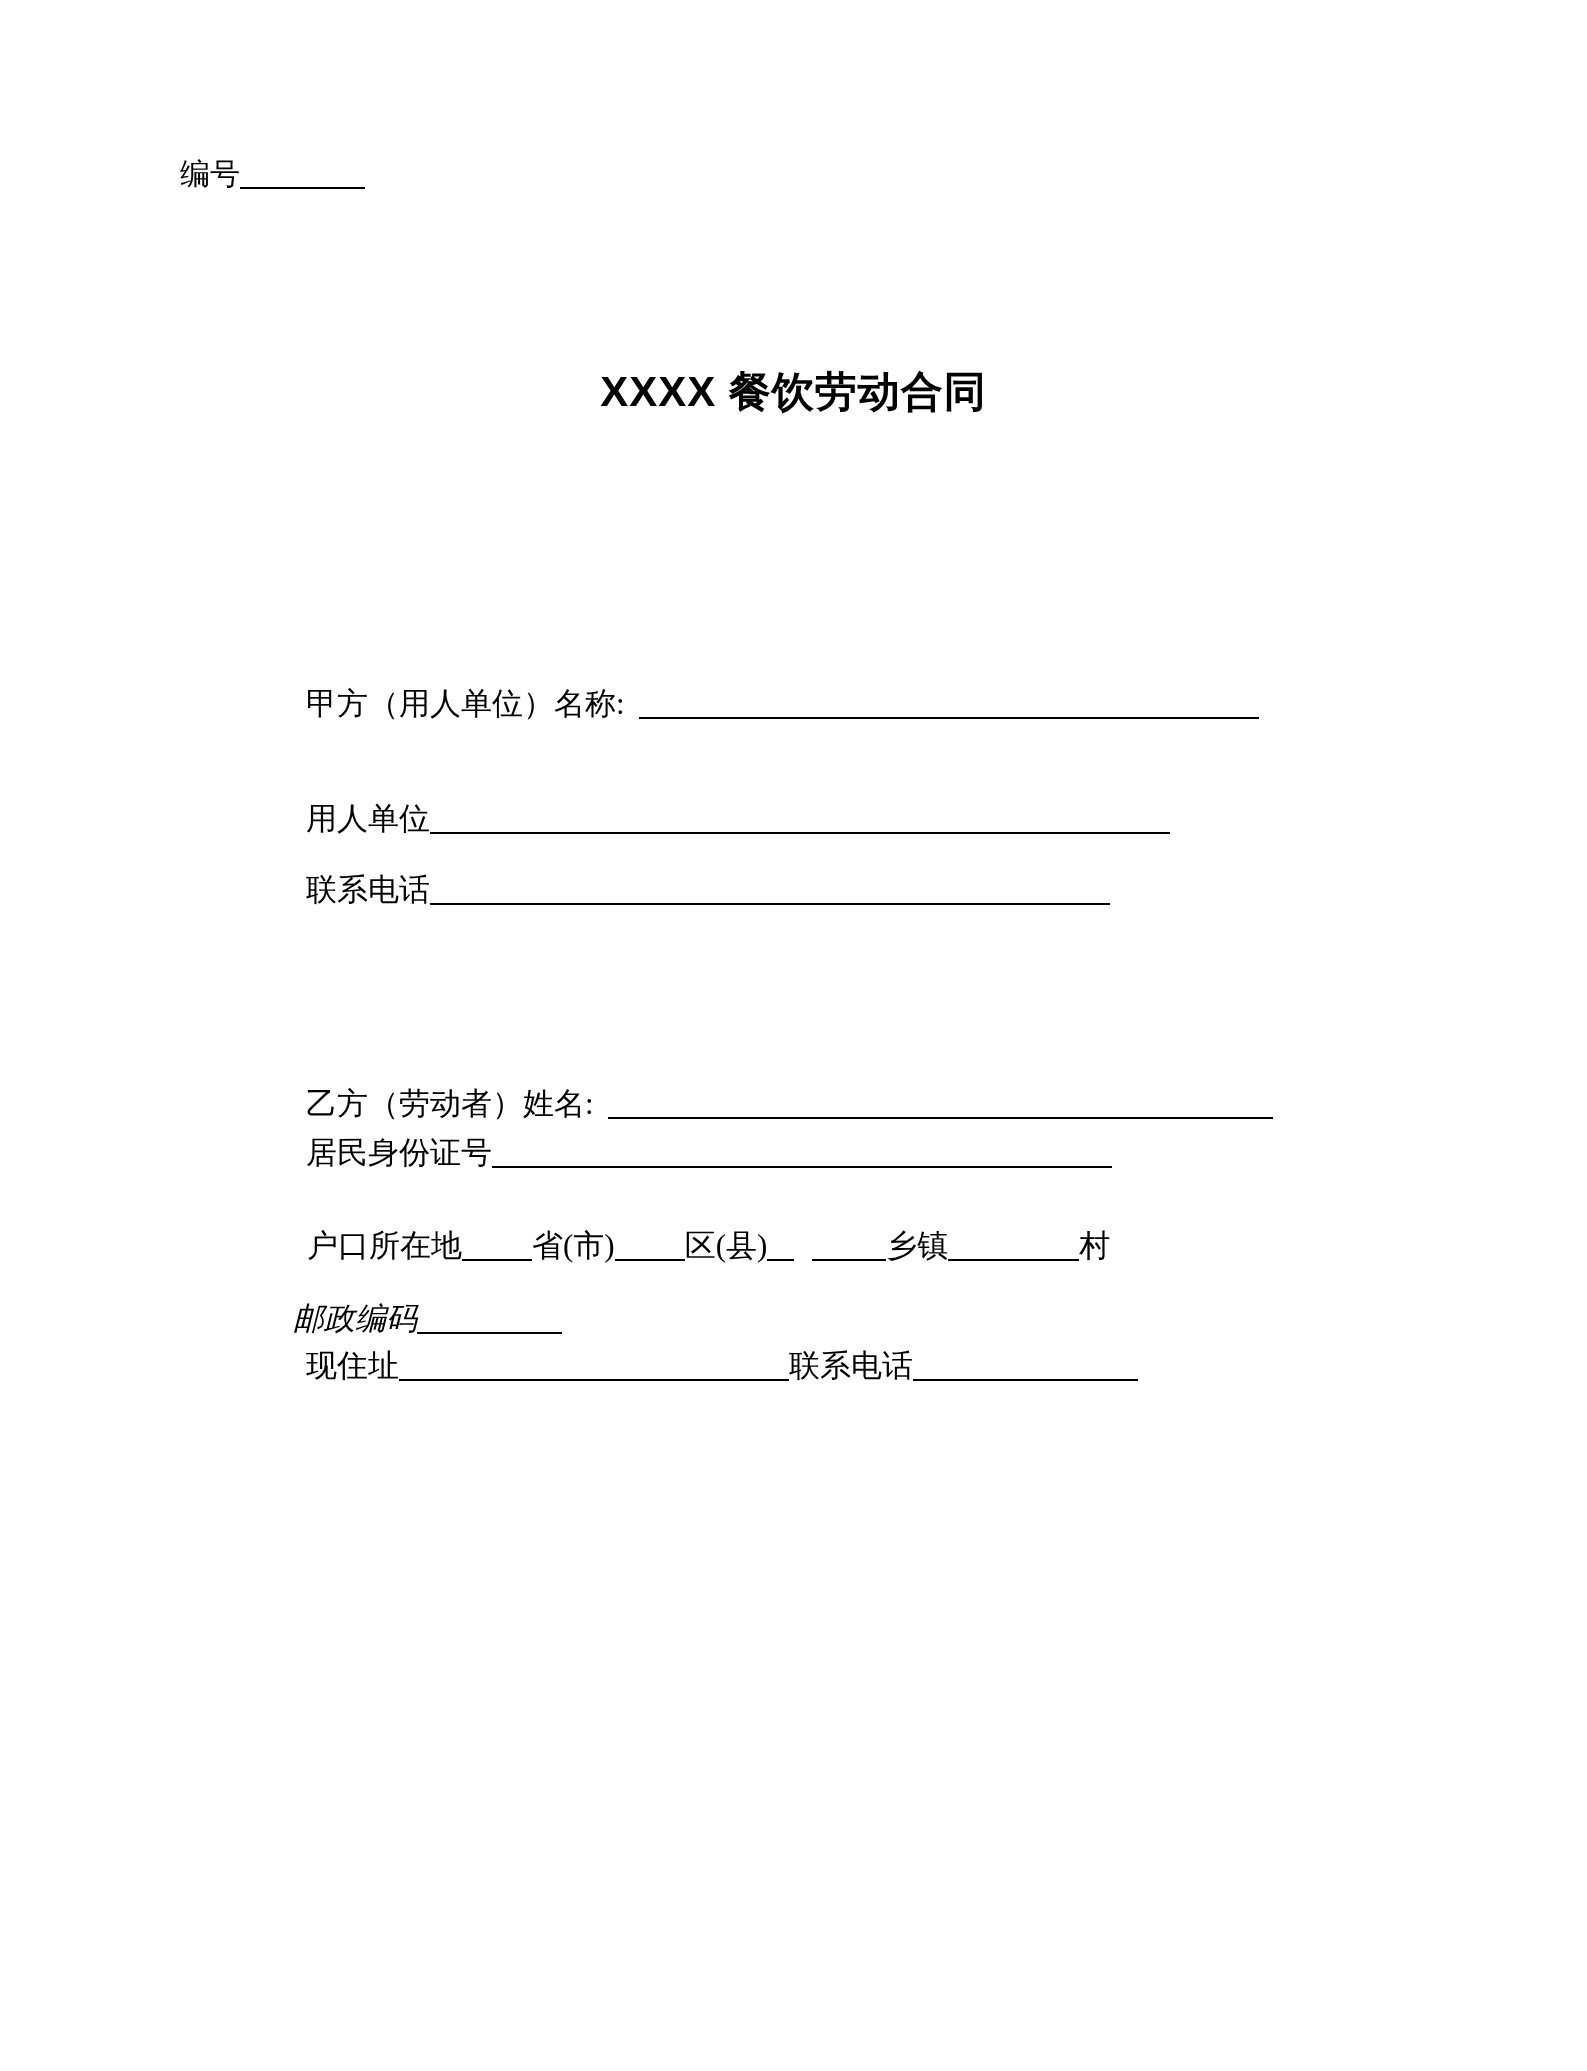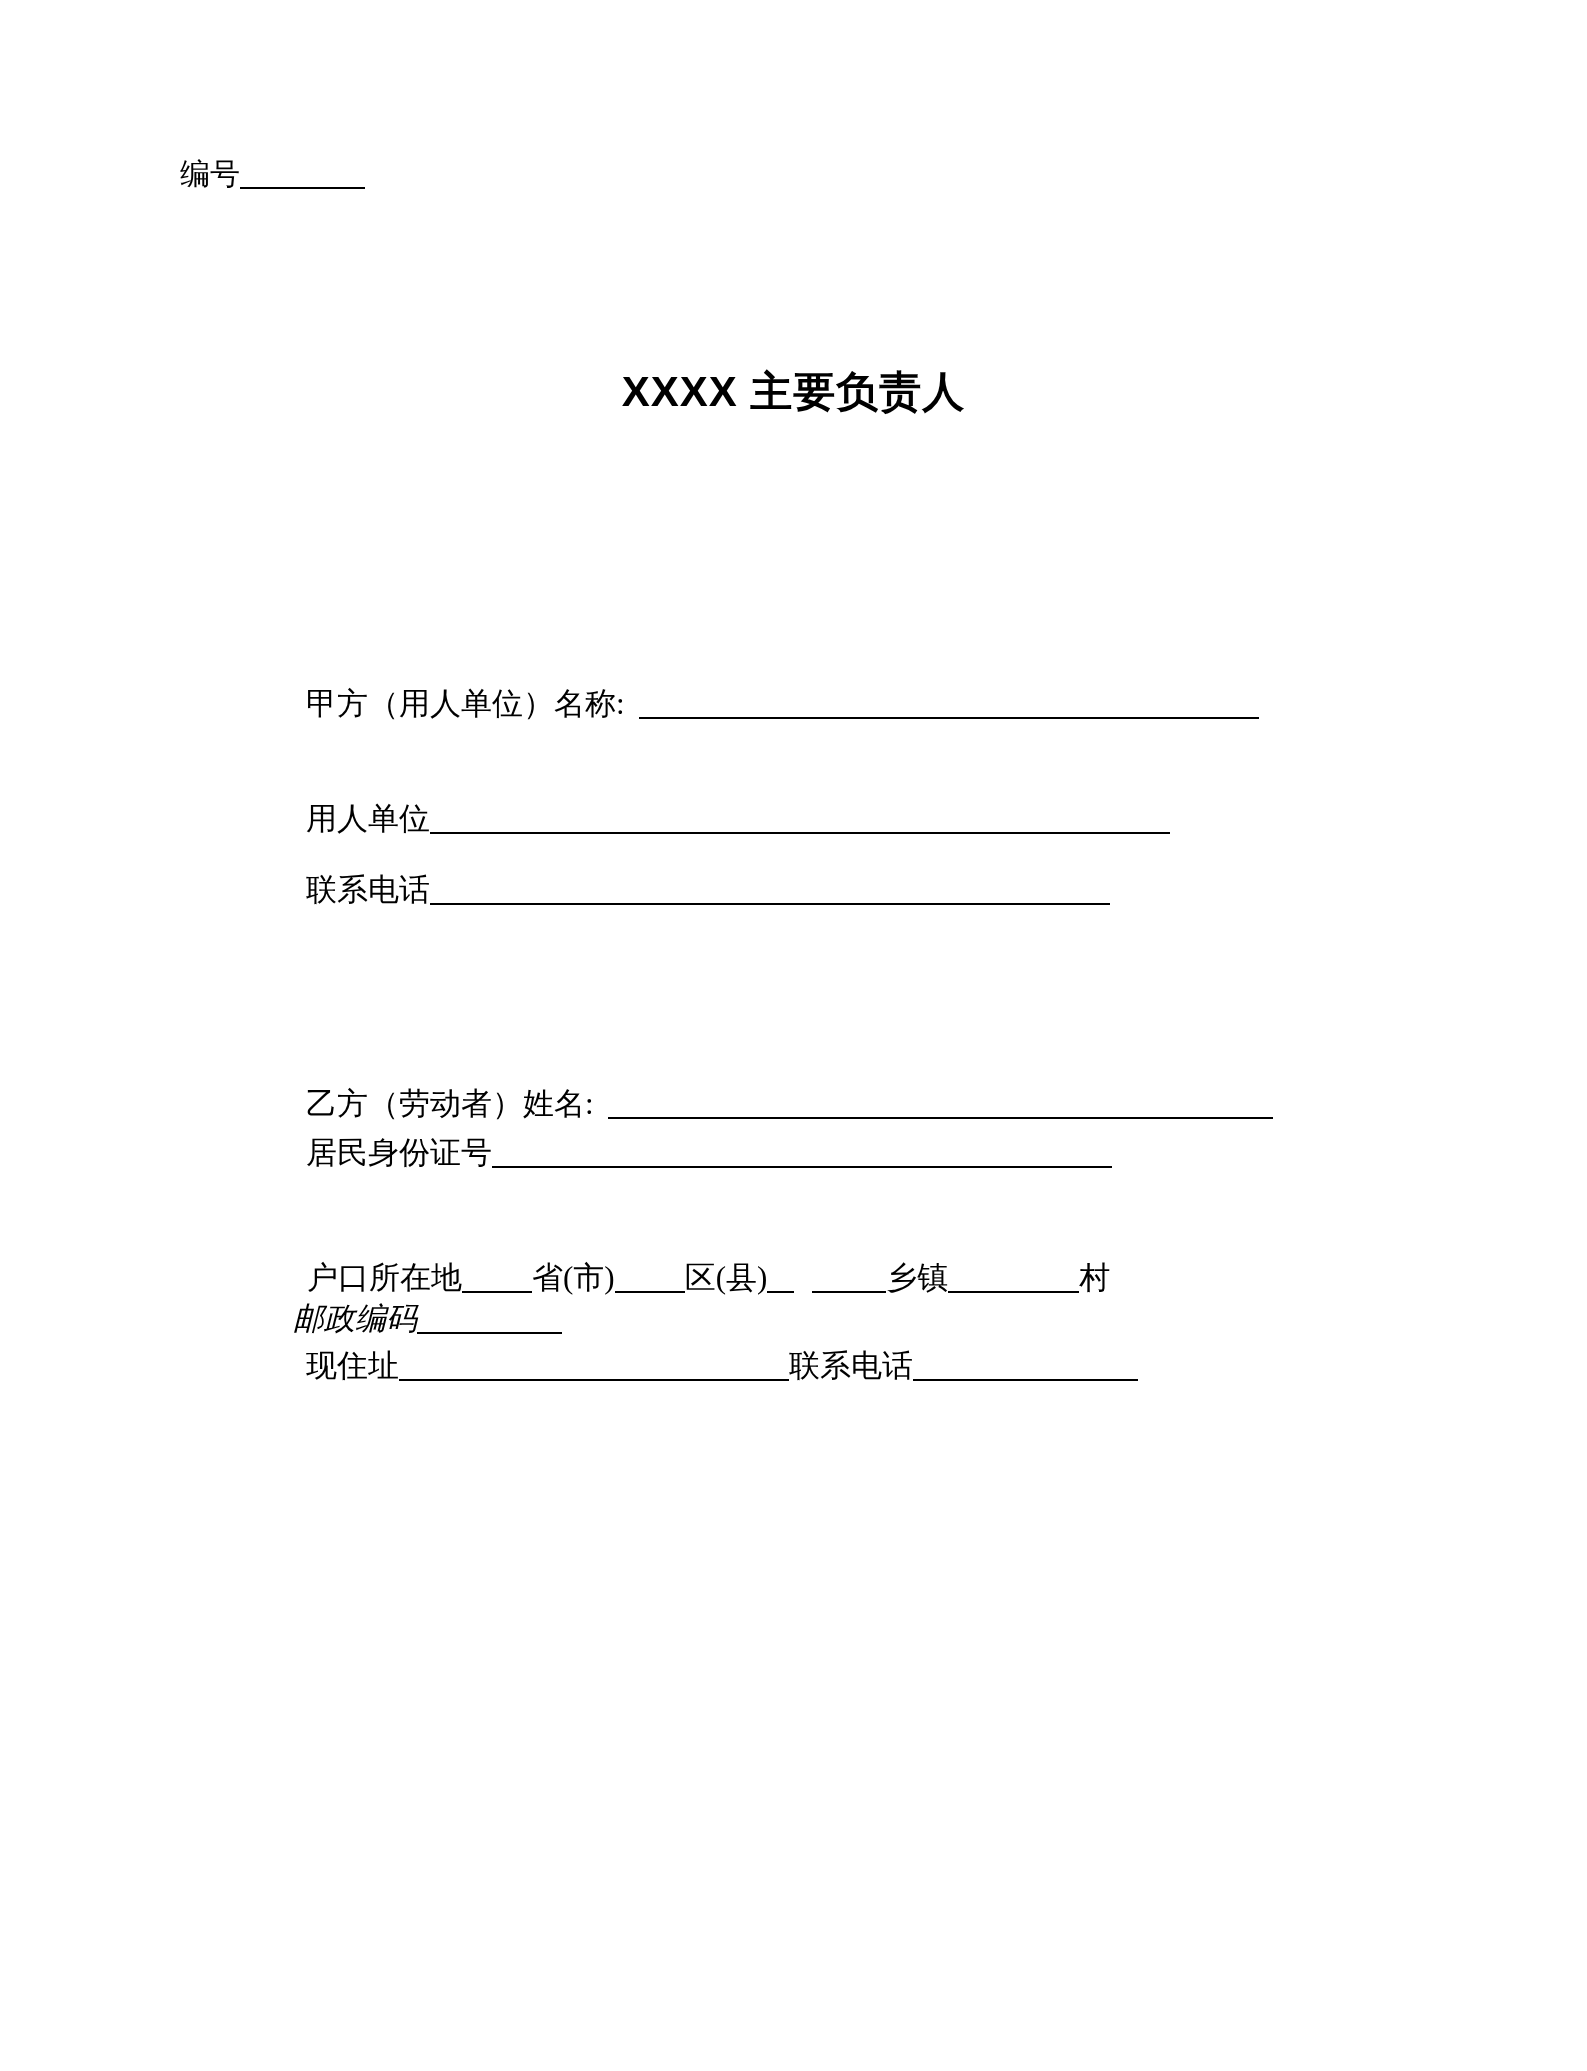--- a/index.html
+++ b/index.html
@@ -53,21 +53,21 @@
     font-family: "Liberation Serif", "DejaVu Serif", serif;
   }
   
   .r-number   { top: 152px;  left: 180px; font-size: 30px; }
   .r-a-name   { top: 654px;  left: 306px; margin-top: 28px; }
   .r-a-rep    { top: 726px;  left: 306px; }
   .r-a-addr   { top: 797px;  left: 306px; }
   .r-a-phone  { top: 868px;  left: 306px; }
   .r-b-name   { top: 1082px; left: 306px; }
   .r-b-id     { top: 1131px; left: 306px; }
-  .r-b-hukou  { top: 1224px; left: 307px; margin-top: 32px; }
+  .r-b-hukou  { top: 1224px; left: 307px; }
   .r-b-postal { top: 1297px; left: 293px; font-style: italic; }
   .r-b-addr   { top: 1344px; left: 306px; }
   
   .w-num     { width: 125px; }
   .w-a-name  { width: 620px; margin-left: 14px; }
   .w-a-rep   { width: 225px; }
   .w-a-addr  { width: 740px; }
   .w-a-phone { width: 680px; }
   .w-b-name  { width: 665px; margin-left: 14px; }
   .w-b-id    { width: 620px; }
@@ -82,21 +82,21 @@
 </style>
 </head>
 <body>
 
 <div class="page">
 
   <div class="row r-number">
     <span class="lbl">编号</span><span class="bl w-num"></span>
   </div>
 
-  <div class="doc-title">XXXX 主要负责人</div>
+  <div class="doc-title">XXXX 餐饮劳动合同</div>
 
   <div class="row r-a-name">
     <span class="lbl">甲方（用人单位）名称:</span><span class="bl w-a-name"></span>
   </div>
 
 
   <div class="row r-a-addr">
     <span class="lbl">用人单位</span><span class="bl w-a-addr"></span>
   </div>
 

